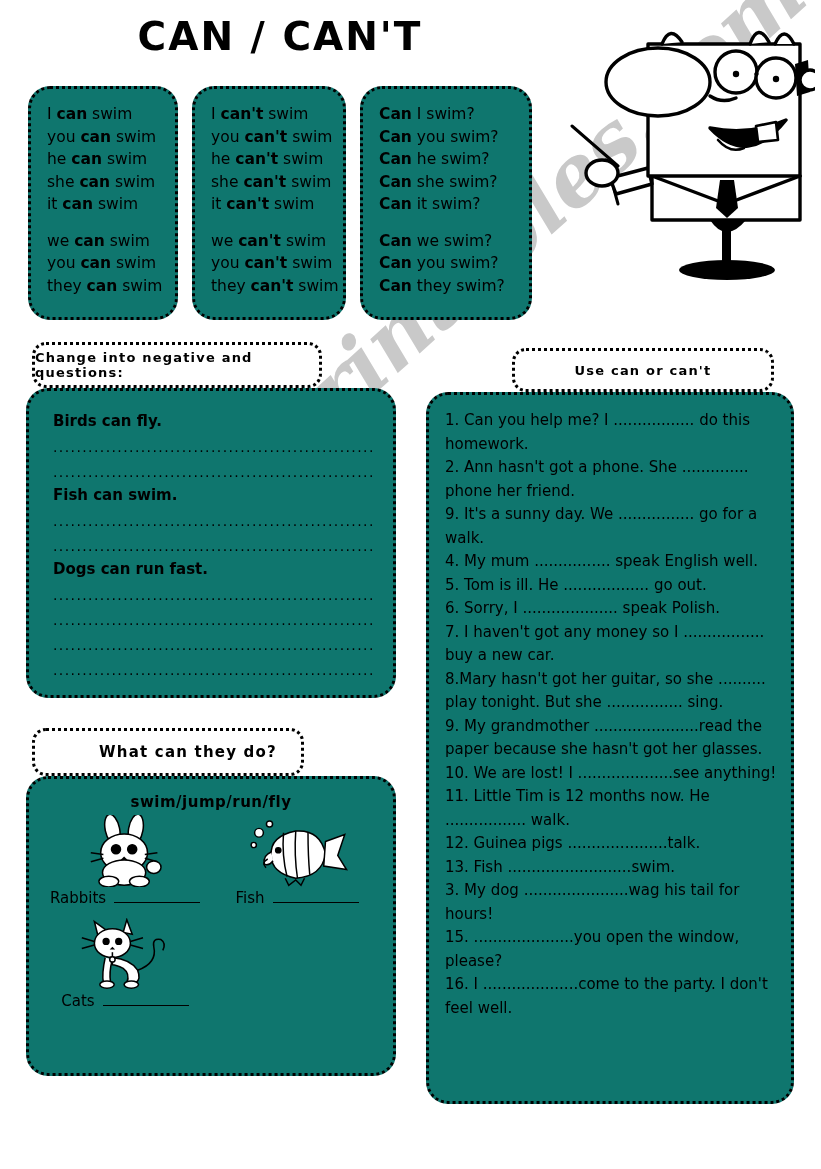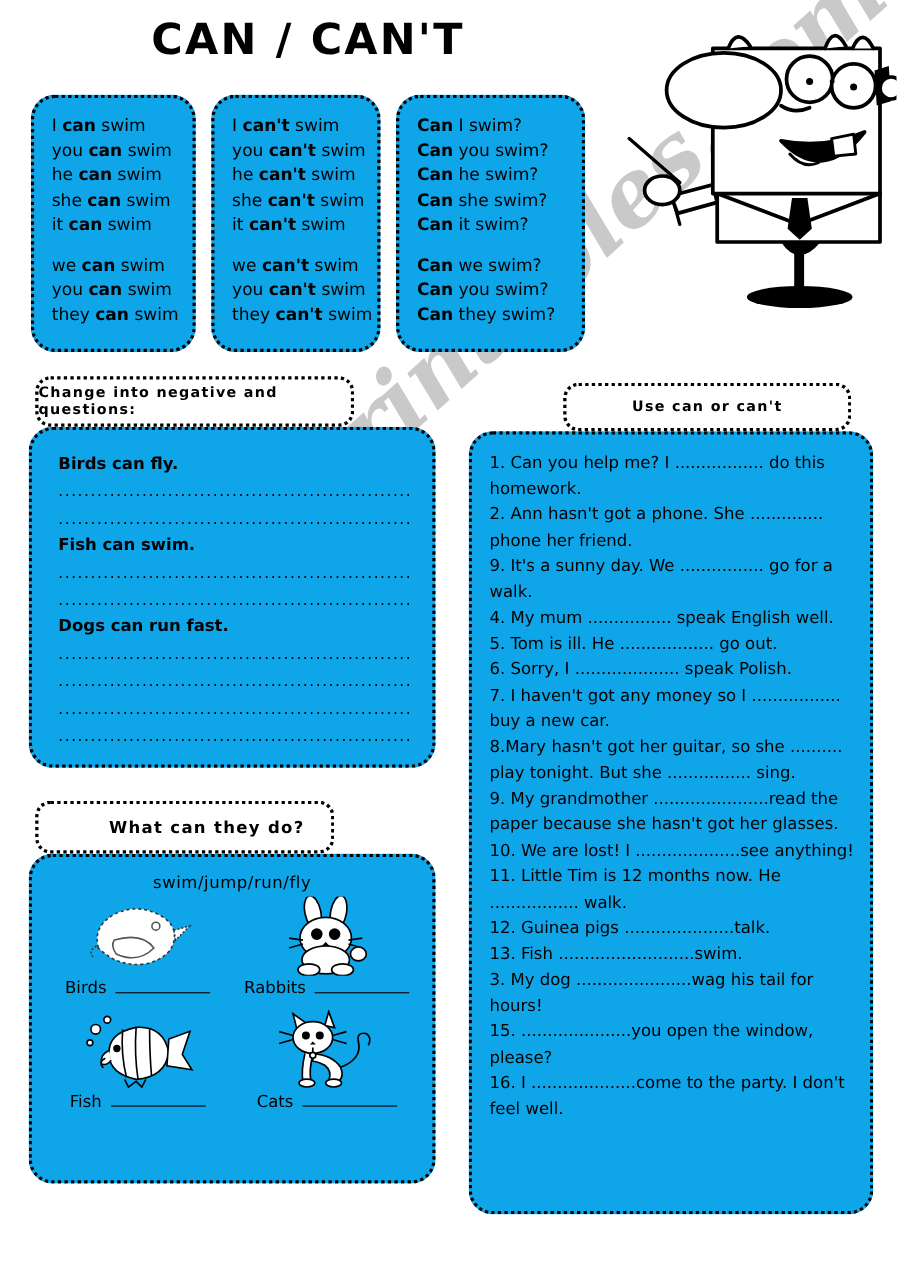--- a/index.html
+++ b/index.html
@@ -53,21 +53,21 @@
     font-weight: bold;
     letter-spacing: 2px;
     z-index: 8;
   }
 
   
   .dotbox {
     position: absolute;
     border: 3px dotted #000;
     border-radius: 22px;
-    background: #0ea5e9;
+    background: #0f766e;
     box-sizing: border-box;
   }
   .tabbox {
     position: absolute;
     border: 3px dotted #000;
     border-radius: 14px;
     background: #ffffff;
     box-sizing: border-box;
     display: flex;
     align-items: center;
@@ -111,21 +111,21 @@
     white-space: nowrap;
     height: 17px;
   }
 
   
   #ex2 { z-index: 6; }
   #ex2 .inner { padding: 14px 10px 10px 10px; }
   #wordbank {
     text-align: center;
     font-size: 15px;
-    font-weight: normal;
+    font-weight: bold;
     letter-spacing: 0.5px;
     margin-bottom: 2px;
   }
   .pic-grid {
     display: grid;
     grid-template-columns: 1fr 1fr;
     margin-top: 4px;
   }
   .pic-cell {
     height: 103px;
@@ -272,37 +272,20 @@
   </div>
 
   <div class="tabbox" style="left:32px; top:728px; width:272px; height:48px;">
     <span class="tab-label" style="font-size:15px;margin-left:40px;">What can they do?</span>
   </div>
   <div class="dotbox" id="ex2" style="left:26px; top:776px; width:370px; height:300px;">
     <div class="inner">
       <div id="wordbank">swim/jump/run/fly</div>
       <div class="pic-grid">
 
-        <div class="pic-cell">
-          <div class="pic-art">
-            <svg viewBox="0 0 120 80" width="115" height="72">
-              <g fill="#fff" stroke="#555" stroke-width="1.6">
-                <path d="M20 52 Q14 30 36 18 Q60 6 84 20 Q100 30 96 46 Q92 62 68 68 Q40 72 20 52 Z" stroke="#333" stroke-dasharray="3,3"></path>
-                <path d="M96 34 L112 30 L98 44 Z" stroke="#333" stroke-dasharray="2,2"></path>
-                <circle cx="78" cy="30" r="4"></circle>
-                <path d="M36 44 Q64 36 76 52 Q60 68 38 58 Q32 50 36 44 Z"></path>
-                <path d="M18 50 Q8 56 16 62" fill="none" stroke="#333" stroke-dasharray="2,2"></path>
-              </g>
-            </svg>
-          </div>
-          <div class="pic-label">
-            <span>Birds</span>
-            <span class="blank"></span>
-          </div>
-        </div>
 
         <div class="pic-cell">
           <div class="pic-art">
             <svg viewBox="0 0 120 80" width="110" height="72">
               <g fill="#fff" stroke="#000" stroke-width="1.7">
                 <ellipse cx="46" cy="16" rx="8" ry="17" transform="rotate(-12 46 16)"></ellipse>
                 <ellipse cx="72" cy="16" rx="8" ry="17" transform="rotate(10 72 16)"></ellipse>
                 <ellipse cx="59" cy="42" rx="26" ry="21"></ellipse>
                 <circle cx="50" cy="38" r="5" fill="#000"></circle>
                 <circle cx="68" cy="38" r="5" fill="#000"></circle>

